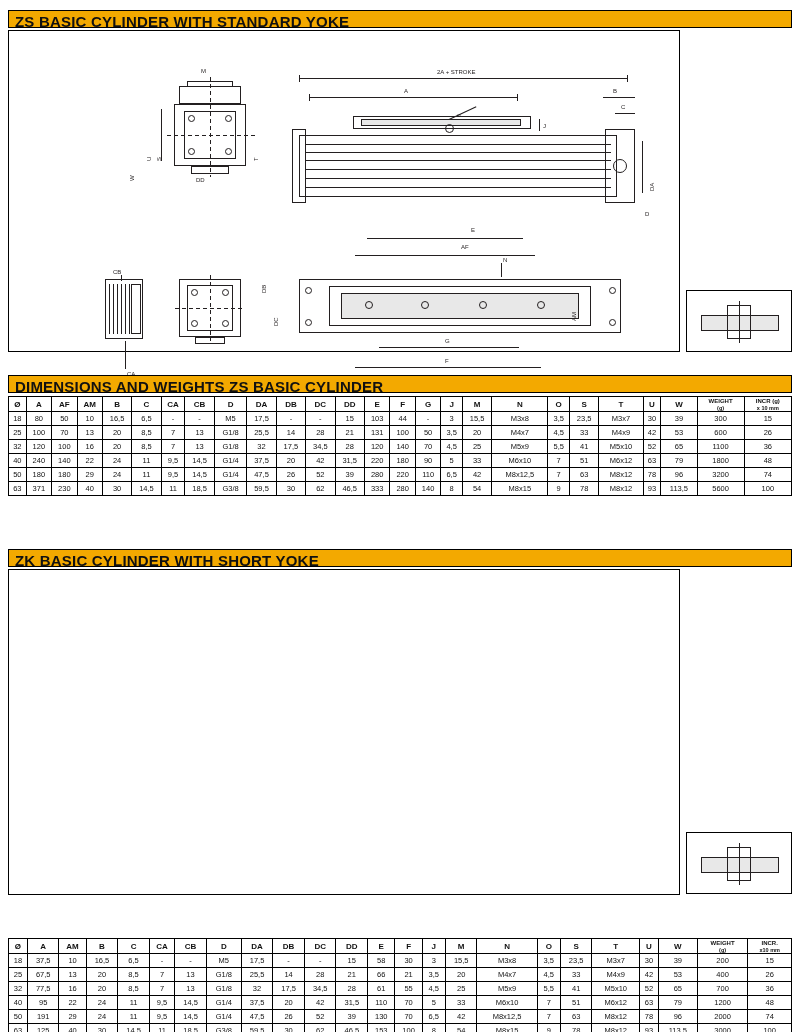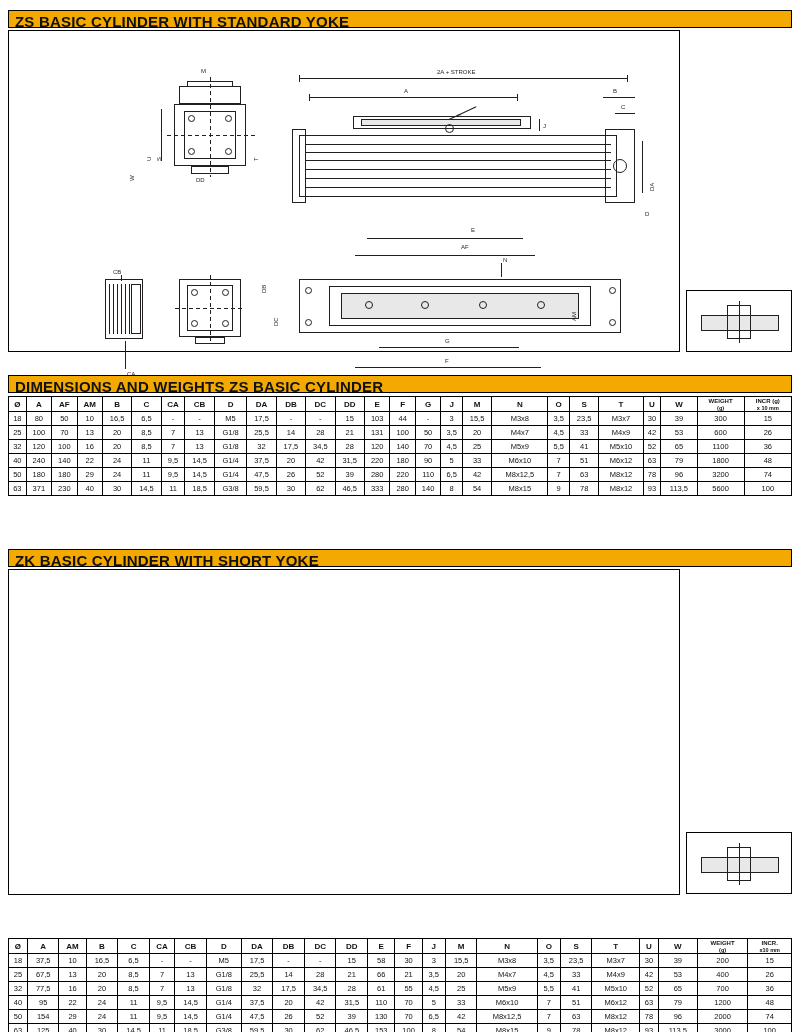--- a/index.html
+++ b/index.html
@@ -615,21 +615,21 @@
           <td>7</td>
           <td>51</td>
           <td>M6x12</td>
           <td>63</td>
           <td>79</td>
           <td>1200</td>
           <td>48</td>
       </tr>
       <tr>
         <td>50</td>
-          <td>154</td>
+          <td>191</td>
           <td>29</td>
           <td>24</td>
           <td>11</td>
           <td>9,5</td>
           <td>14,5</td>
           <td>G1/4</td>
           <td>47,5</td>
           <td>26</td>
           <td>52</td>
           <td>39</td>

